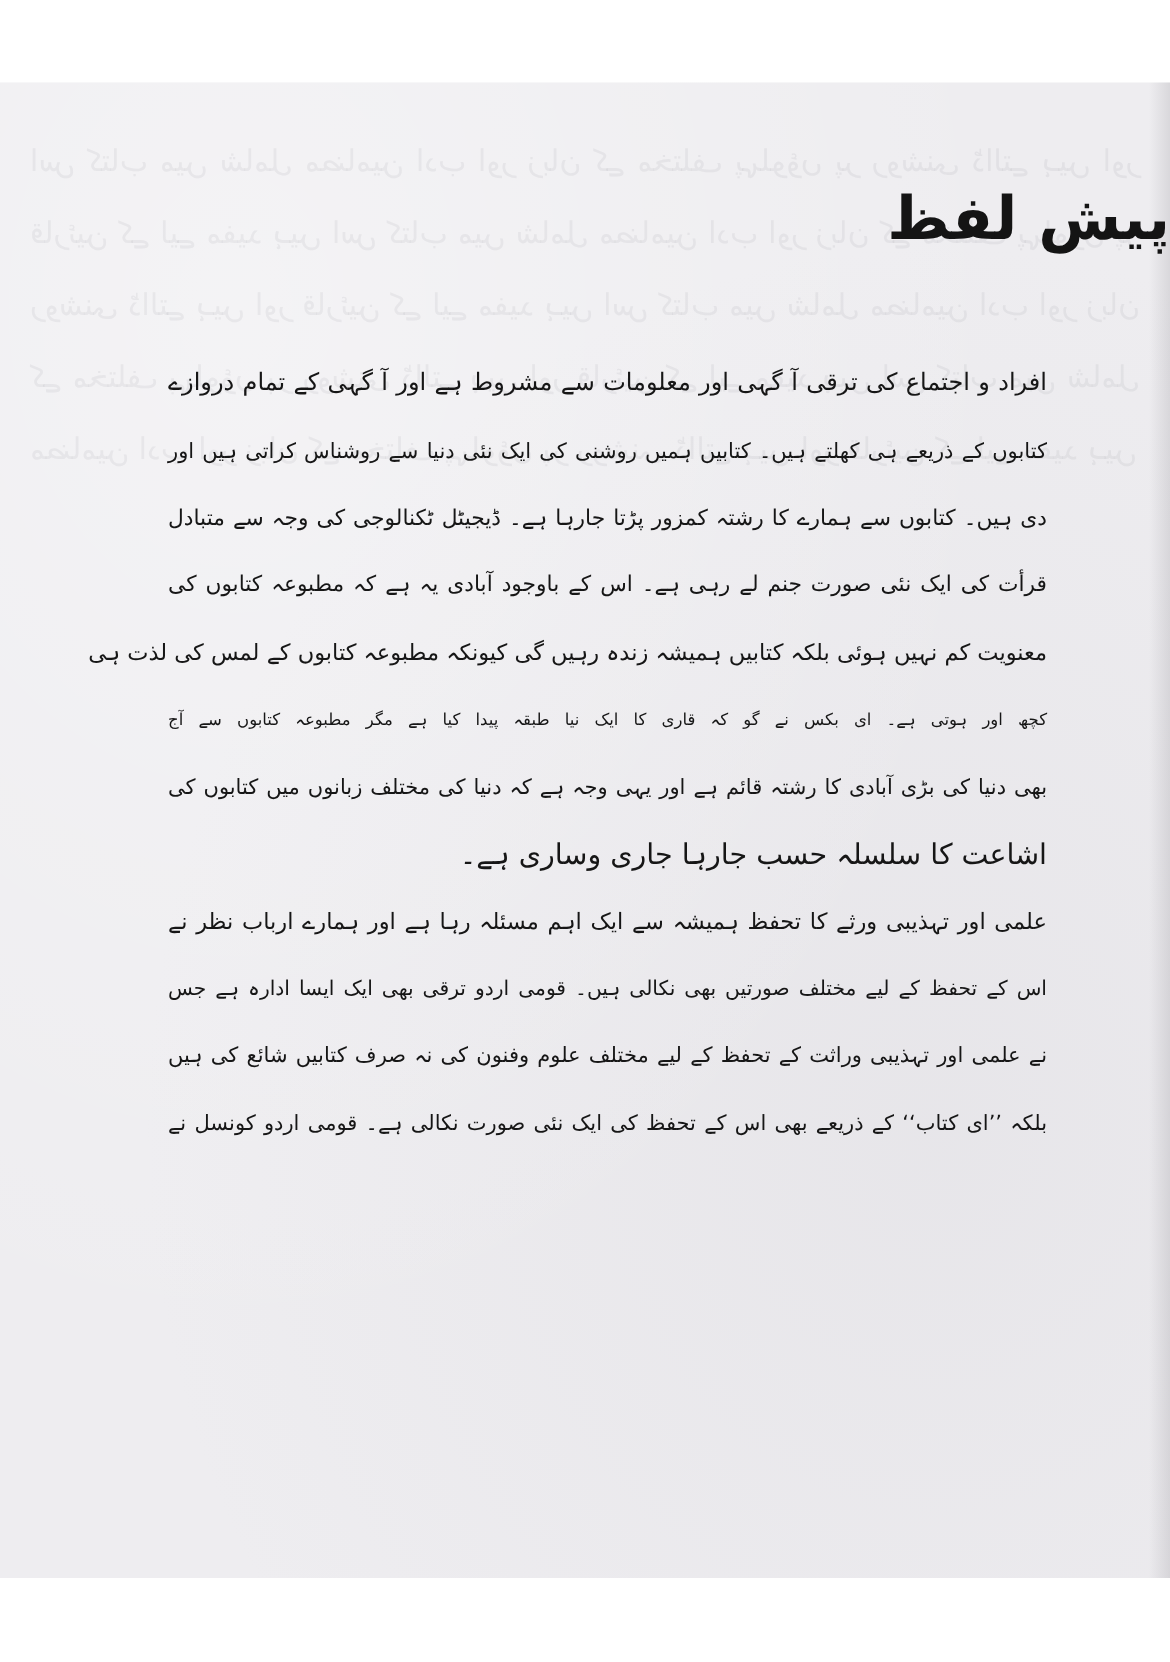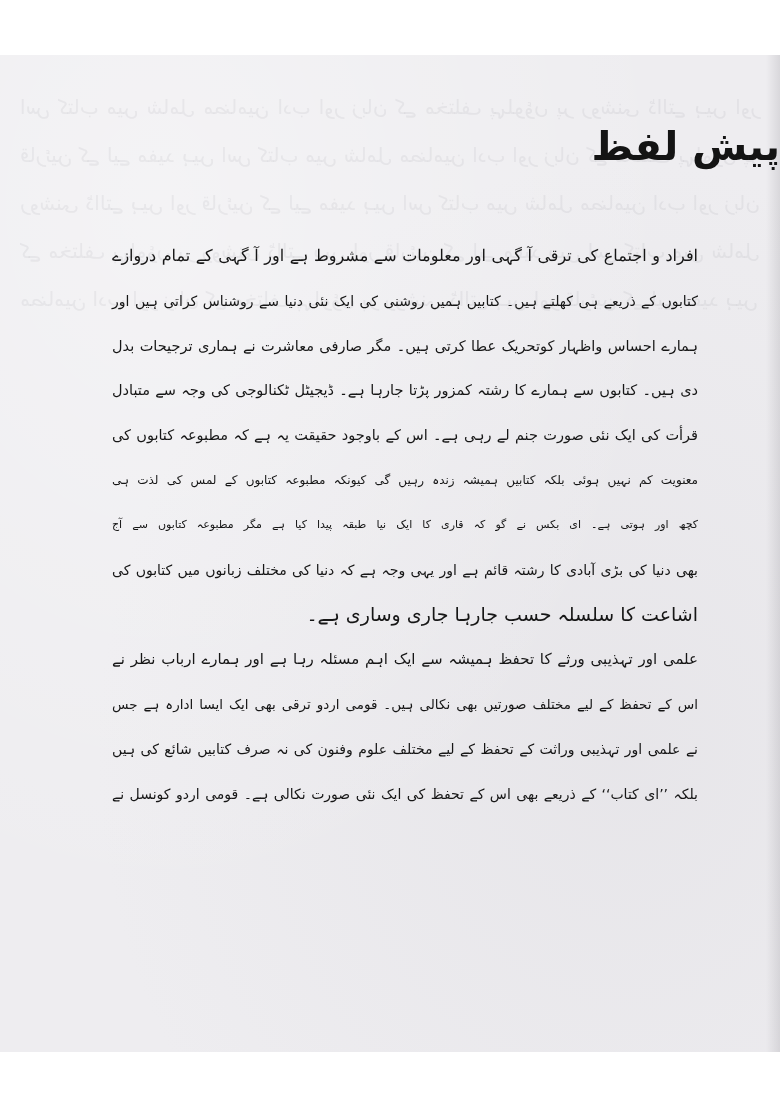--- a/index.html
+++ b/index.html
@@ -47,24 +47,23 @@
   </div>
   <div class="page-edge"></div>
 </div>
 
 <h1 class="title">پیش لفظ</h1>
 
 <div class="body-text">
   <div>
     <span class="line" style="font-size: 16px; font-family: Liberation Serif, serif;">افراد و اجتماع کی ترقی آ گہی اور معلومات سے مشروط ہے اور آ گہی کے تمام دروازے</span>
     <span class="line" style="font-size: 14px;">کتابوں کے ذریعے ہی کھلتے ہیں۔ کتابیں ہمیں روشنی کی ایک نئی دنیا سے روشناس کراتی ہیں اور</span>
-    <span class="line" style="font-size: 14.5px;">ہمارے احساس واظہار کوتحریک عطا کرتی ہیں۔ مگر صارفی معاشرت نے ہماری ترجیحات بدل</span>
     <span class="line" style="font-size: 14.5px;">دی ہیں۔ کتابوں سے ہمارے کا رشتہ کمزور پڑتا جارہا ہے۔ ڈیجیٹل ٹکنالوجی کی وجہ سے متبادل</span>
-    <span class="line" style="font-size: 14.5px;">قرأت کی ایک نئی صورت جنم لے رہی ہے۔ اس کے باوجود حقیقت یہ ہے کہ مطبوعہ کتابوں کی</span>
-    <span class="line" style="font-size: 12px;">معنویت کم نہیں ہوئی بلکہ کتابیں ہمیشہ زندہ رہیں گی کیونکہ مطبوعہ کتابوں کے لمس کی لذت ہی</span>
+    <span class="line" style="font-size: 14.5px;">قرأت کی ایک نئی صورت جنم لے رہی ہے۔ اس کے باوجود آبادی یہ ہے کہ مطبوعہ کتابوں کی</span>
+    <span class="line" style="font-size: 15px;">معنویت کم نہیں ہوئی بلکہ کتابیں ہمیشہ زندہ رہیں گی کیونکہ مطبوعہ کتابوں کے لمس کی لذت ہی</span>
     <span class="line" style="font-size: 11px;">کچھ اور ہوتی ہے۔ ای بکس نے گو کہ قاری کا ایک نیا طبقہ پیدا کیا ہے مگر مطبوعہ کتابوں سے آج</span>
     <span class="line" style="font-size: 14px;">بھی دنیا کی بڑی آبادی کا رشتہ قائم ہے اور یہی وجہ ہے کہ دنیا کی مختلف زبانوں میں کتابوں کی</span>
     <span class="line last" style="font-size: 19px;">اشاعت کا سلسلہ حسب جارہا جاری وساری ہے۔</span>
   </div>
   <div>
     <span class="line" style="font-size: 15px;">علمی اور تہذیبی ورثے کا تحفظ ہمیشہ سے ایک اہم مسئلہ رہا ہے اور ہمارے ارباب نظر نے</span>
     <span class="line" style="font-size: 13.5px;">اس کے تحفظ کے لیے مختلف صورتیں بھی نکالی ہیں۔ قومی اردو ترقی بھی ایک ایسا ادارہ ہے جس</span>
     <span class="line" style="font-size: 14px;">نے علمی اور تہذیبی وراثت کے تحفظ کے لیے مختلف علوم وفنون کی نہ صرف کتابیں شائع کی ہیں</span>
     <span class="line" style="font-size: 14px;">بلکہ ’’ای کتاب‘‘ کے ذریعے بھی اس کے تحفظ کی ایک نئی صورت نکالی ہے۔ قومی اردو کونسل نے</span>
   </div>

